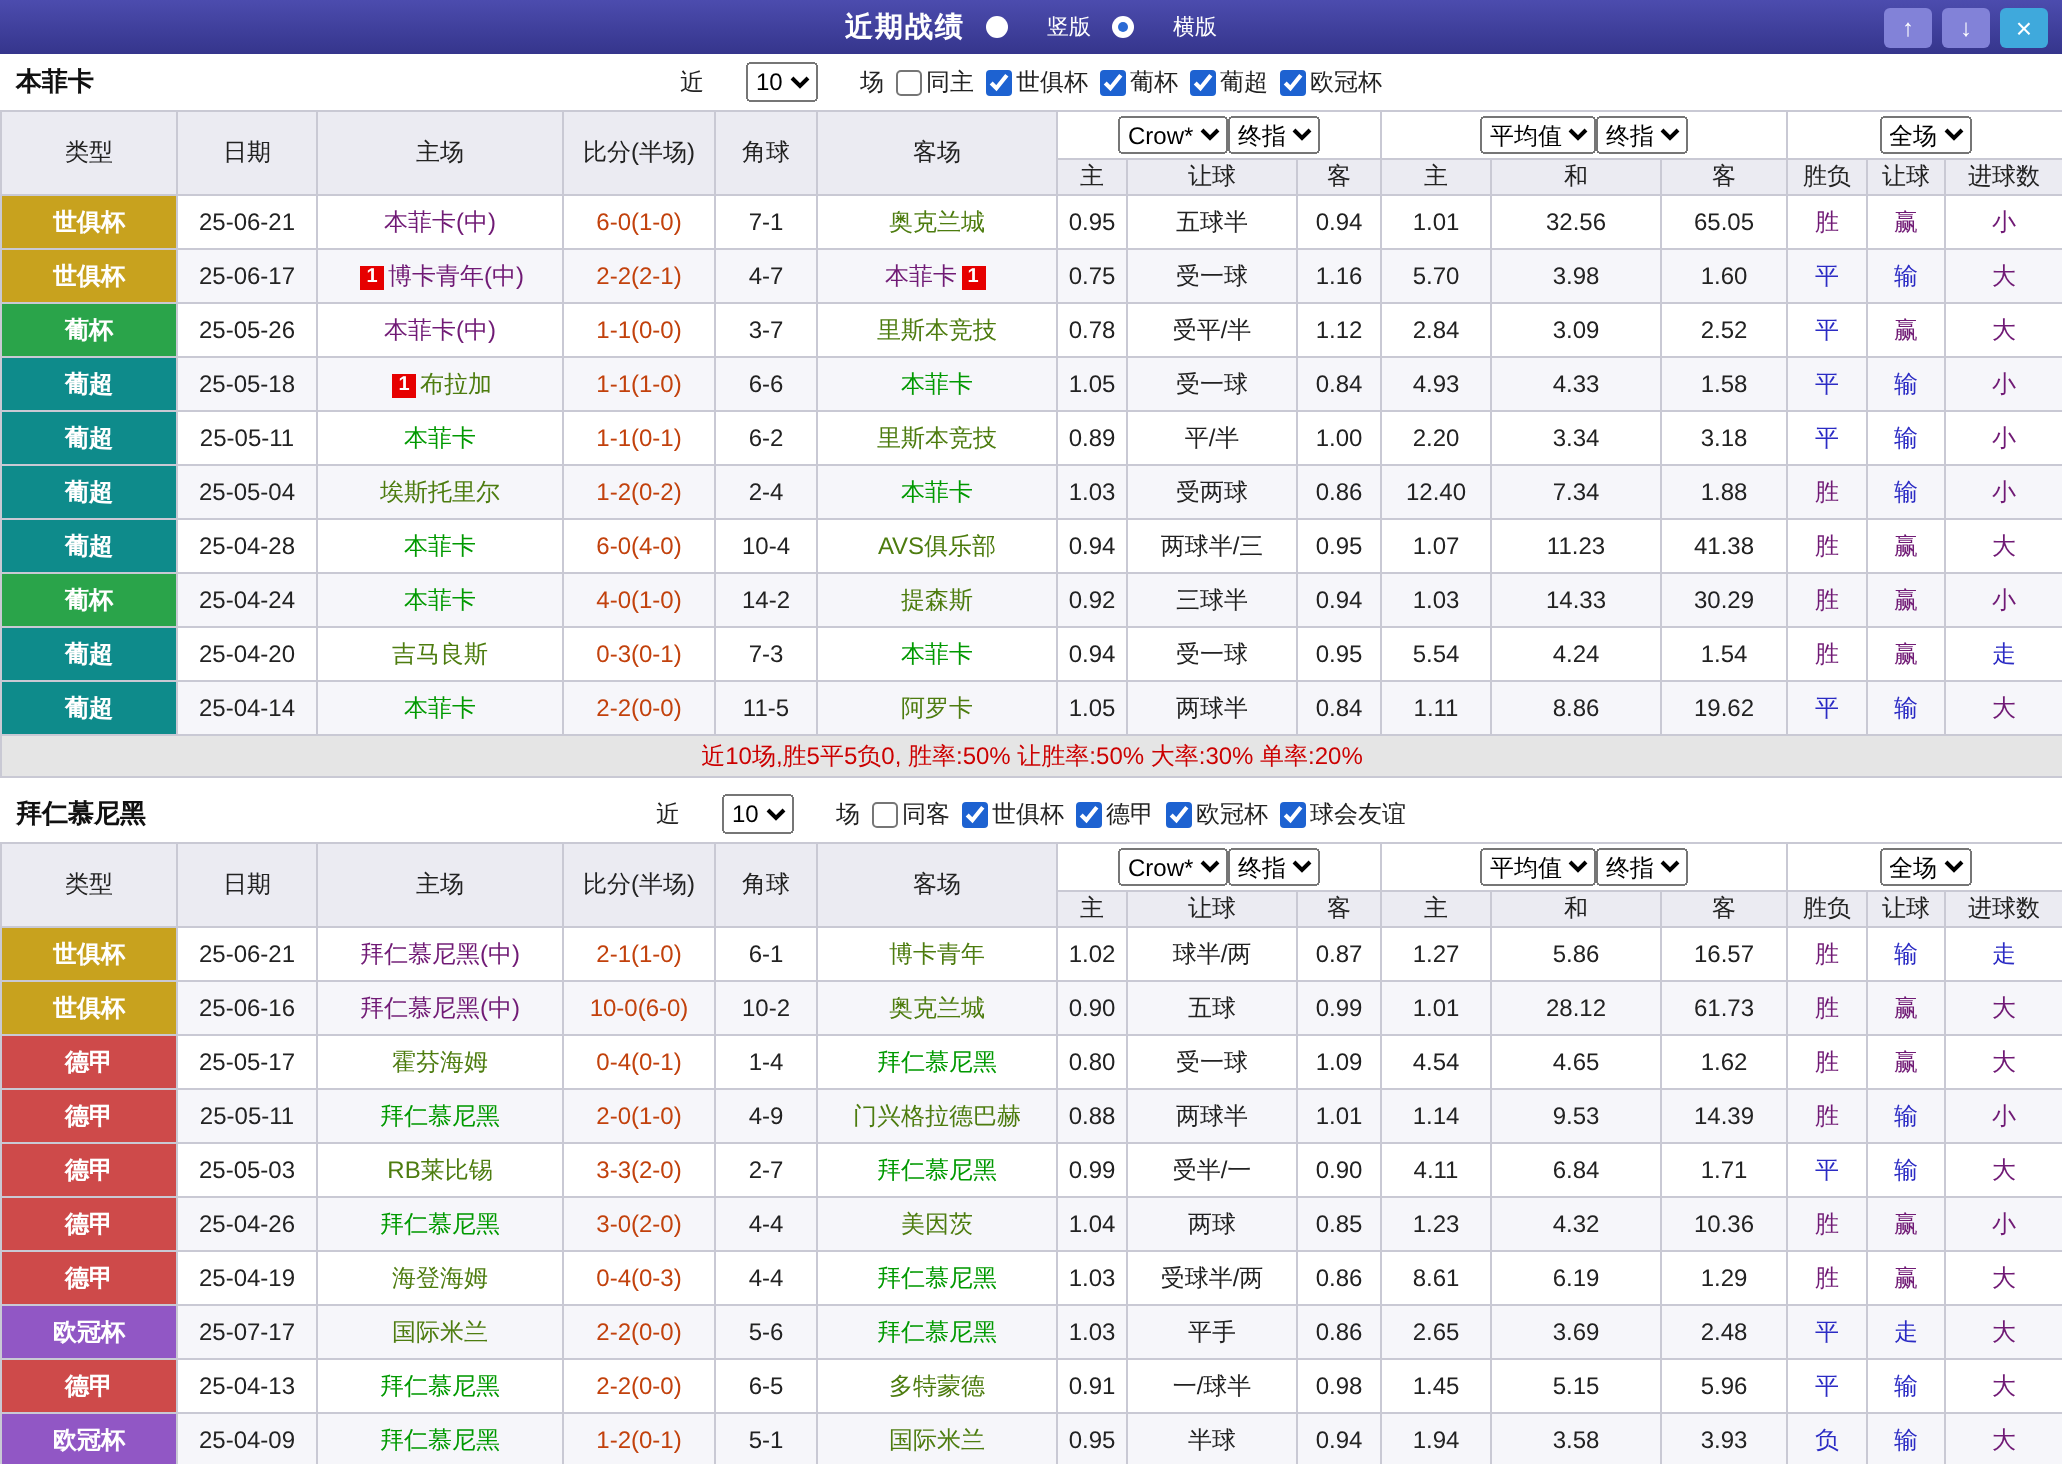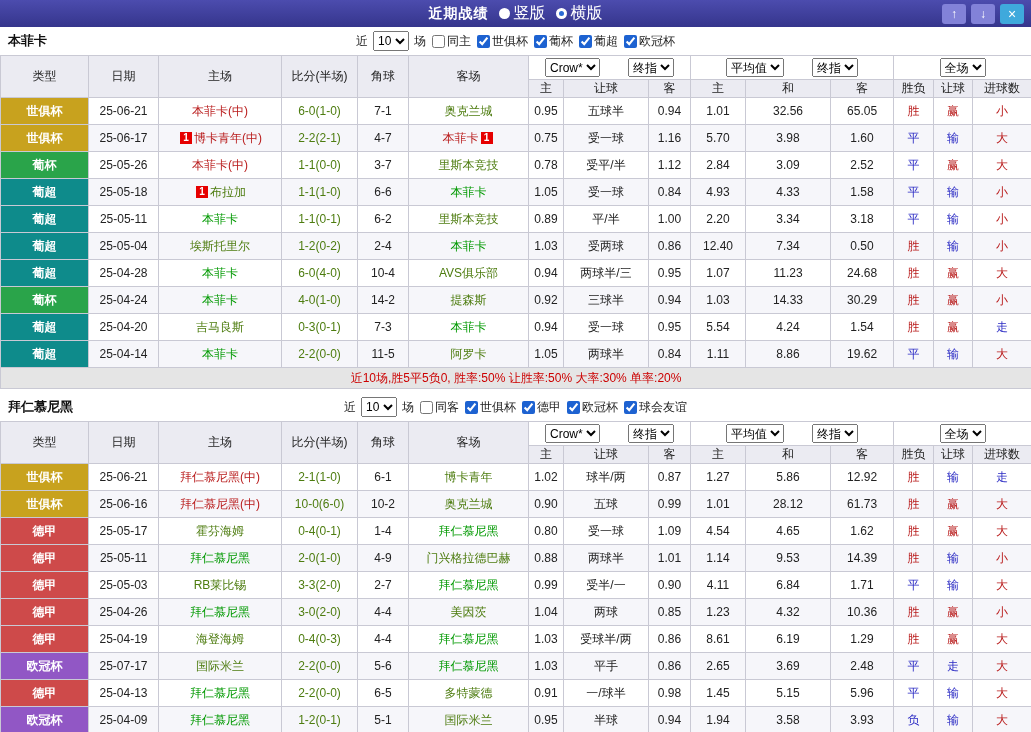--- a/index.html
+++ b/index.html
@@ -3,50 +3,50 @@
 <meta charset="utf-8">
 <style>
   html,body{margin:0;padding:0;}
   body{width:1031px;font-family:"Liberation Sans","DejaVu Sans",sans-serif;font-size:12px;color:#222;background:#fff;}
   .page{width:1031px;height:732px;overflow:hidden;background:#fff;position:relative;border-bottom:2px solid #c3c3cf;}
 
   
   .titlebar{height:27px;background:linear-gradient(180deg,#4c4cae 0%,#35358c 100%);position:relative;display:flex;align-items:center;}
   .tb-center{position:absolute;left:0;right:0;top:0;bottom:0;display:flex;align-items:center;justify-content:center;gap:10px;color:#fff;}
   .tb-title{font-weight:bold;font-size:14px;letter-spacing:1px;}
-  .tb-radio{display:inline-flex;align-items:center;gap:4px;cursor:pointer;font-size:16px;color:#fff;}
+  .tb-radio{display:inline-flex;align-items:center;gap:20px;cursor:pointer;font-size:11px;color:#fff;}
   .disc{width:11px;height:11px;border-radius:50%;background:#fff;position:relative;display:inline-block;}
   .disc.sel::after{content:"";position:absolute;left:3px;top:3px;right:3px;bottom:3px;border-radius:50%;background:#2a6ad4;}
   .tb-buttons{margin-left:auto;display:flex;gap:5px;padding-right:7px;position:relative;z-index:2;}
   .tb-btn{width:24px;height:20px;border:none;border-radius:3px;color:#fff;font-size:12px;line-height:20px;text-align:center;cursor:pointer;padding:0;font-family:inherit;}
   .tb-btn.updown{background:#8282d8;}
   .tb-btn.close{background:#3fa9dc;font-size:14px;}
 
   
   .section-bar{height:28px;position:relative;display:flex;align-items:center;}
   #section-1 .section-bar{margin-top:4px;}
   .team-title{font-weight:bold;font-size:13px;padding-left:8px;color:#111;}
   .filterbar{position:absolute;left:0;right:0;display:flex;align-items:center;justify-content:center;}
-  .filterbar select{height:20px;font-size:12px;margin:0 5px;}
+  .filterbar select{height:20px;font-size:12px;margin:0 21px;}
   .cb{display:inline-flex;align-items:center;margin-left:6px;cursor:pointer;}
   .cb input{width:13px;height:13px;accent-color:#1d62d1;margin:0 2px 0 0;}
 
   
   table{border-collapse:collapse;table-layout:fixed;width:1031px;}
   th,td{border:1px solid #c9c9d4;text-align:center;padding:0;white-space:nowrap;overflow:hidden;}
   thead th{background:#ebebf2;font-weight:normal;font-size:12px;color:#222;}
   .hrow1 th{height:23px;}
   .hrow2 th{height:16px;}
   .sel-cell{background:#fff !important;}
-  .sel-cell select{height:19px;font-size:12px;margin:0 14px;}
+  .sel-cell select{height:19px;font-size:12px;margin:0 0;}
   tbody td{height:26px;font-size:12px;background:#fff;}
   tr.alt td{background:#f6f6fa;}
   td.league{color:#fff;font-weight:bold;}
-  .score{color:#4d7c0f;}
-  .c-red{color:#b91c1c;}
+  .score{color:#c2410c;}
+  .c-red{color:#701a75;}
   .c-grn{color:#009900;}
   .c-blue{color:#2b2bc4;}
   .c-blk{color:#4d7c0f;}
   .rc-badge{display:inline-block;min-width:10px;height:12px;line-height:12px;background:#e60000;color:#fff;font-size:10px;font-weight:bold;padding:0 1px;margin:0 2px;vertical-align:1px;}
   tfoot td{height:20px;color:#cc0000;font-size:12px;background:#e5e5e5;}
 </style>
 </head>
 <body>
 
 <div class="page">
@@ -231,38 +231,38 @@
             <td>25-05-04</td>
             <td><span class="c-blk">埃斯托里尔</span></td>
             <td class="score">1-2(0-2)</td>
             <td>2-4</td>
             <td><span class="c-grn">本菲卡</span></td>
             <td>1.03</td>
             <td>受两球</td>
             <td>0.86</td>
             <td>12.40</td>
             <td>7.34</td>
-            <td>0.50</td>
+            <td>1.88</td>
             <td class="c-red">胜</td>
             <td class="c-blue">输</td>
             <td class="c-red">小</td>
           </tr>
           <tr>
             <td class="league" style="background:#0e8b8b">葡超</td>
             <td>25-04-28</td>
             <td><span class="c-grn">本菲卡</span></td>
             <td class="score">6-0(4-0)</td>
             <td>10-4</td>
             <td><span class="c-blk">AVS俱乐部</span></td>
             <td>0.94</td>
             <td>两球半/三</td>
             <td>0.95</td>
             <td>1.07</td>
             <td>11.23</td>
-            <td>24.68</td>
+            <td>41.38</td>
             <td class="c-red">胜</td>
             <td class="c-red">赢</td>
             <td class="c-red">大</td>
           </tr>
           <tr class="alt">
             <td class="league" style="background:#2aa44a">葡杯</td>
             <td>25-04-24</td>
             <td><span class="c-grn">本菲卡</span></td>
             <td class="score">4-0(1-0)</td>
             <td>14-2</td>
@@ -396,21 +396,21 @@
             <td>25-06-21</td>
             <td><span class="c-red">拜仁慕尼黑(中)</span></td>
             <td class="score">2-1(1-0)</td>
             <td>6-1</td>
             <td><span class="c-blk">博卡青年</span></td>
             <td>1.02</td>
             <td>球半/两</td>
             <td>0.87</td>
             <td>1.27</td>
             <td>5.86</td>
-            <td>12.92</td>
+            <td>16.57</td>
             <td class="c-red">胜</td>
             <td class="c-blue">输</td>
             <td class="c-blue">走</td>
           </tr>
           <tr class="alt">
             <td class="league" style="background:#c8a21e">世俱杯</td>
             <td>25-06-16</td>
             <td><span class="c-red">拜仁慕尼黑(中)</span></td>
             <td class="score">10-0(6-0)</td>
             <td>10-2</td>

